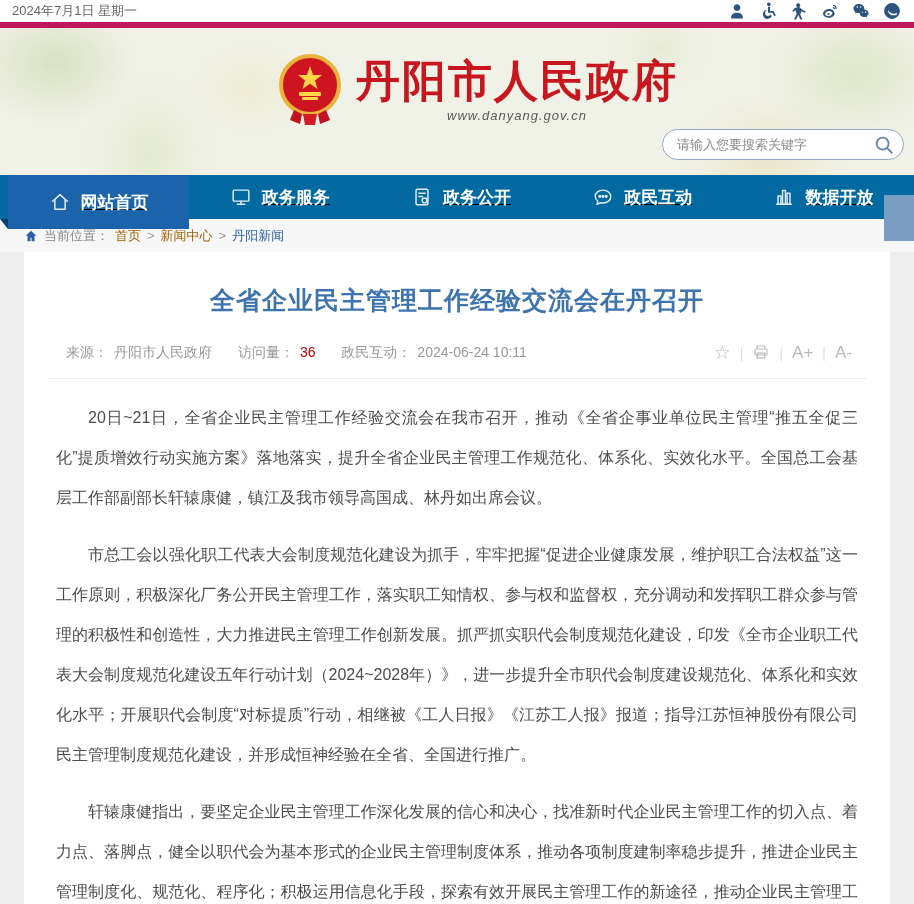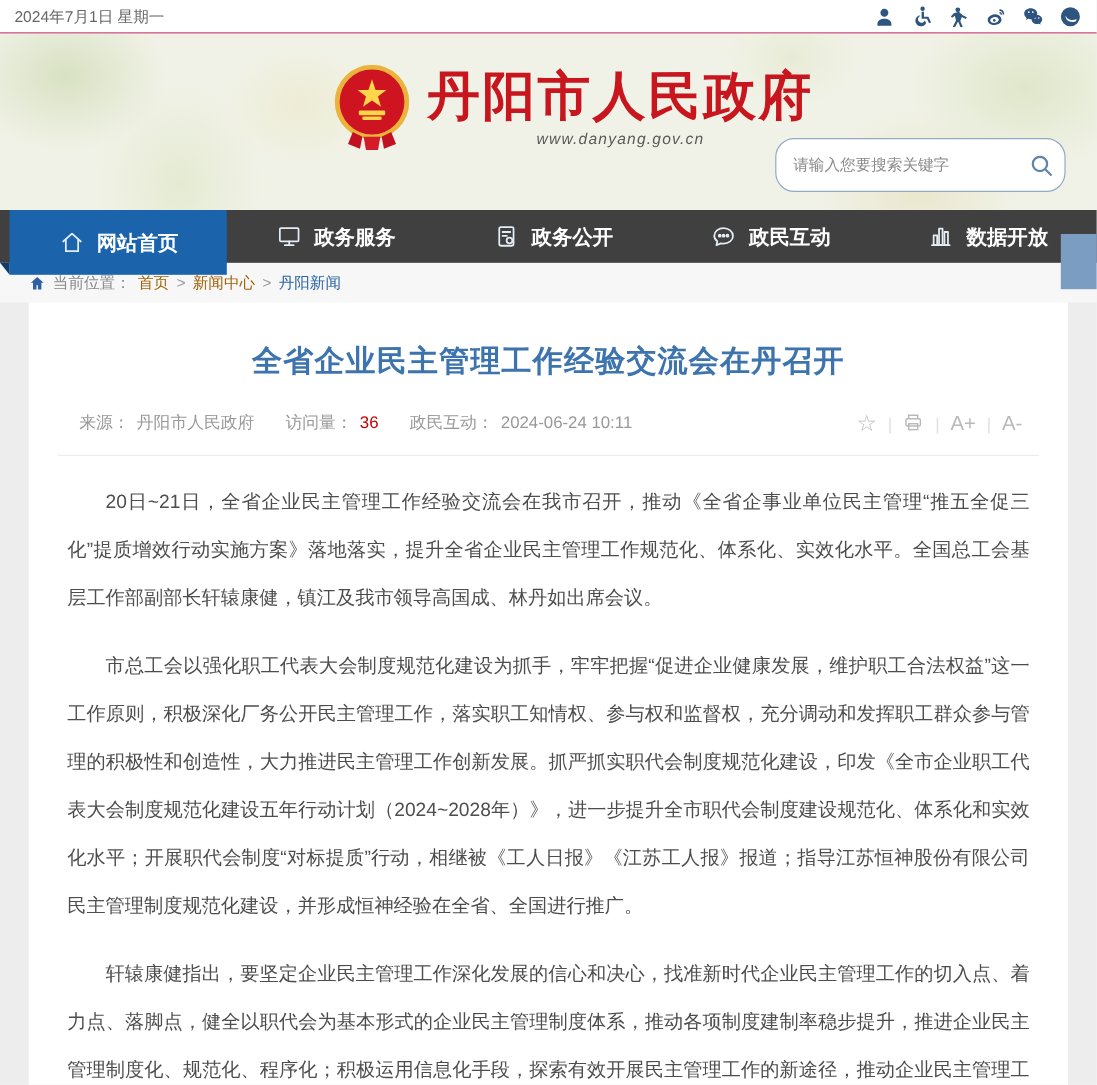--- a/index.html
+++ b/index.html
@@ -1,20 +1,20 @@
 <!DOCTYPE html>
 <html><head>
 <meta charset="utf-8">
 <style>
   * { box-sizing: border-box; margin: 0; padding: 0; }
   html,body { width: 914px; height: 904px; overflow: hidden; }
   body { font-family: "Liberation Sans", sans-serif; background: #ededed; }
 
   
-  .topbar { height: 28px; background: #fff; border-bottom: 1px solid #be185d;
+  .topbar { height: 28px; background: #fff; border-bottom: 6px solid #be185d;
             display: flex; align-items: center; justify-content: space-between; padding: 0 12px; }
   .topbar-date { font-size: 13px; color: #666; }
   .topbar-icons { display: flex; align-items: center; gap: 11px; }
   .topbar-icons svg { width: 20px; height: 20px; fill: #2e5580; cursor: pointer; }
 
   
   .header { position: relative; height: 147px;
     background-color: #f1f2e7;
     background-image:
       radial-gradient(ellipse 120px 90px at 55px 35px,  rgba(176,198,136,.38), transparent 70%),
@@ -22,31 +22,31 @@
       radial-gradient(ellipse 90px 70px  at 250px 60px,  rgba(233,228,190,.45), transparent 70%),
       radial-gradient(ellipse 140px 100px at 855px 45px, rgba(188,209,148,.34), transparent 70%),
       radial-gradient(ellipse 120px 95px at 765px 130px, rgba(224,214,168,.4), transparent 70%),
       radial-gradient(ellipse 80px 60px  at 660px 20px,  rgba(214,224,182,.35), transparent 70%);
   }
   .brand { position: absolute; left: 278px; top: 26px; display: flex; align-items: center; gap: 14px; }
   .brand-logo svg { width: 64px; height: 72px; display: block; }
   .brand-text { display: flex; flex-direction: column; align-items: center; }
   .site-name { font-size: 44px; font-weight: bold; color: #c8161e; letter-spacing: 2px; line-height: 1.1; }
   .site-url  { font-size: 13px; color: #5a5a5a; margin-top: 3px; letter-spacing: 1px; font-style: italic; }
-  .search-box { position: absolute; right: 26px; bottom: 15px; width: 242px; height: 45px;
+  .search-box { position: absolute; right: 10px; bottom: 15px; width: 242px; height: 31px;
                 background: #fff; border: 1px solid #93aac4; border-radius: 16px;
                 display: flex; align-items: center; padding: 0 8px 0 14px; gap: 19px; }
   .search-box input { flex: 1; border: none; outline: none; font-size: 13px; color: #333;
                       background: transparent; font-family: "Liberation Sans", sans-serif; }
   .search-box input::placeholder { color: #8a8a8a; }
   .search-btn { width: 24px; height: 24px; cursor: pointer; display: flex; align-items: center; justify-content: center; }
   .search-btn svg { width: 22px; height: 22px; stroke: #5f86aa; fill: none; stroke-width: 2; }
 
   
-  .nav { position: relative; height: 44px; background: #404040; display: flex; z-index: 5; }
+  .nav { position: relative; height: 44px; background: #0369a1; display: flex; z-index: 5; text-decoration: underline; }
   .nav-item { flex: 1; display: flex; align-items: center; justify-content: center; gap: 10px;
               color: #fff; font-size: 17px; font-weight: bold; cursor: pointer; }
   .nav-item svg { width: 22px; height: 22px; stroke: #e4ecf5; fill: none; stroke-width: 1.6;
                   stroke-linecap: round; stroke-linejoin: round; }
   .nav-item.active { background: #1b63ab; height: 54px; margin-left: 8px; position: relative; }
   .nav-item.active::before { content: ""; position: absolute; left: -8px; top: 44px;
               width: 0; height: 0; border-top: 10px solid #0f3e6d; border-left: 8px solid transparent; }
   .nav-deco { position: absolute; right: 0; top: 20px; width: 30px; height: 46px; background: #7b9dc2; z-index: -1; }
 
   

